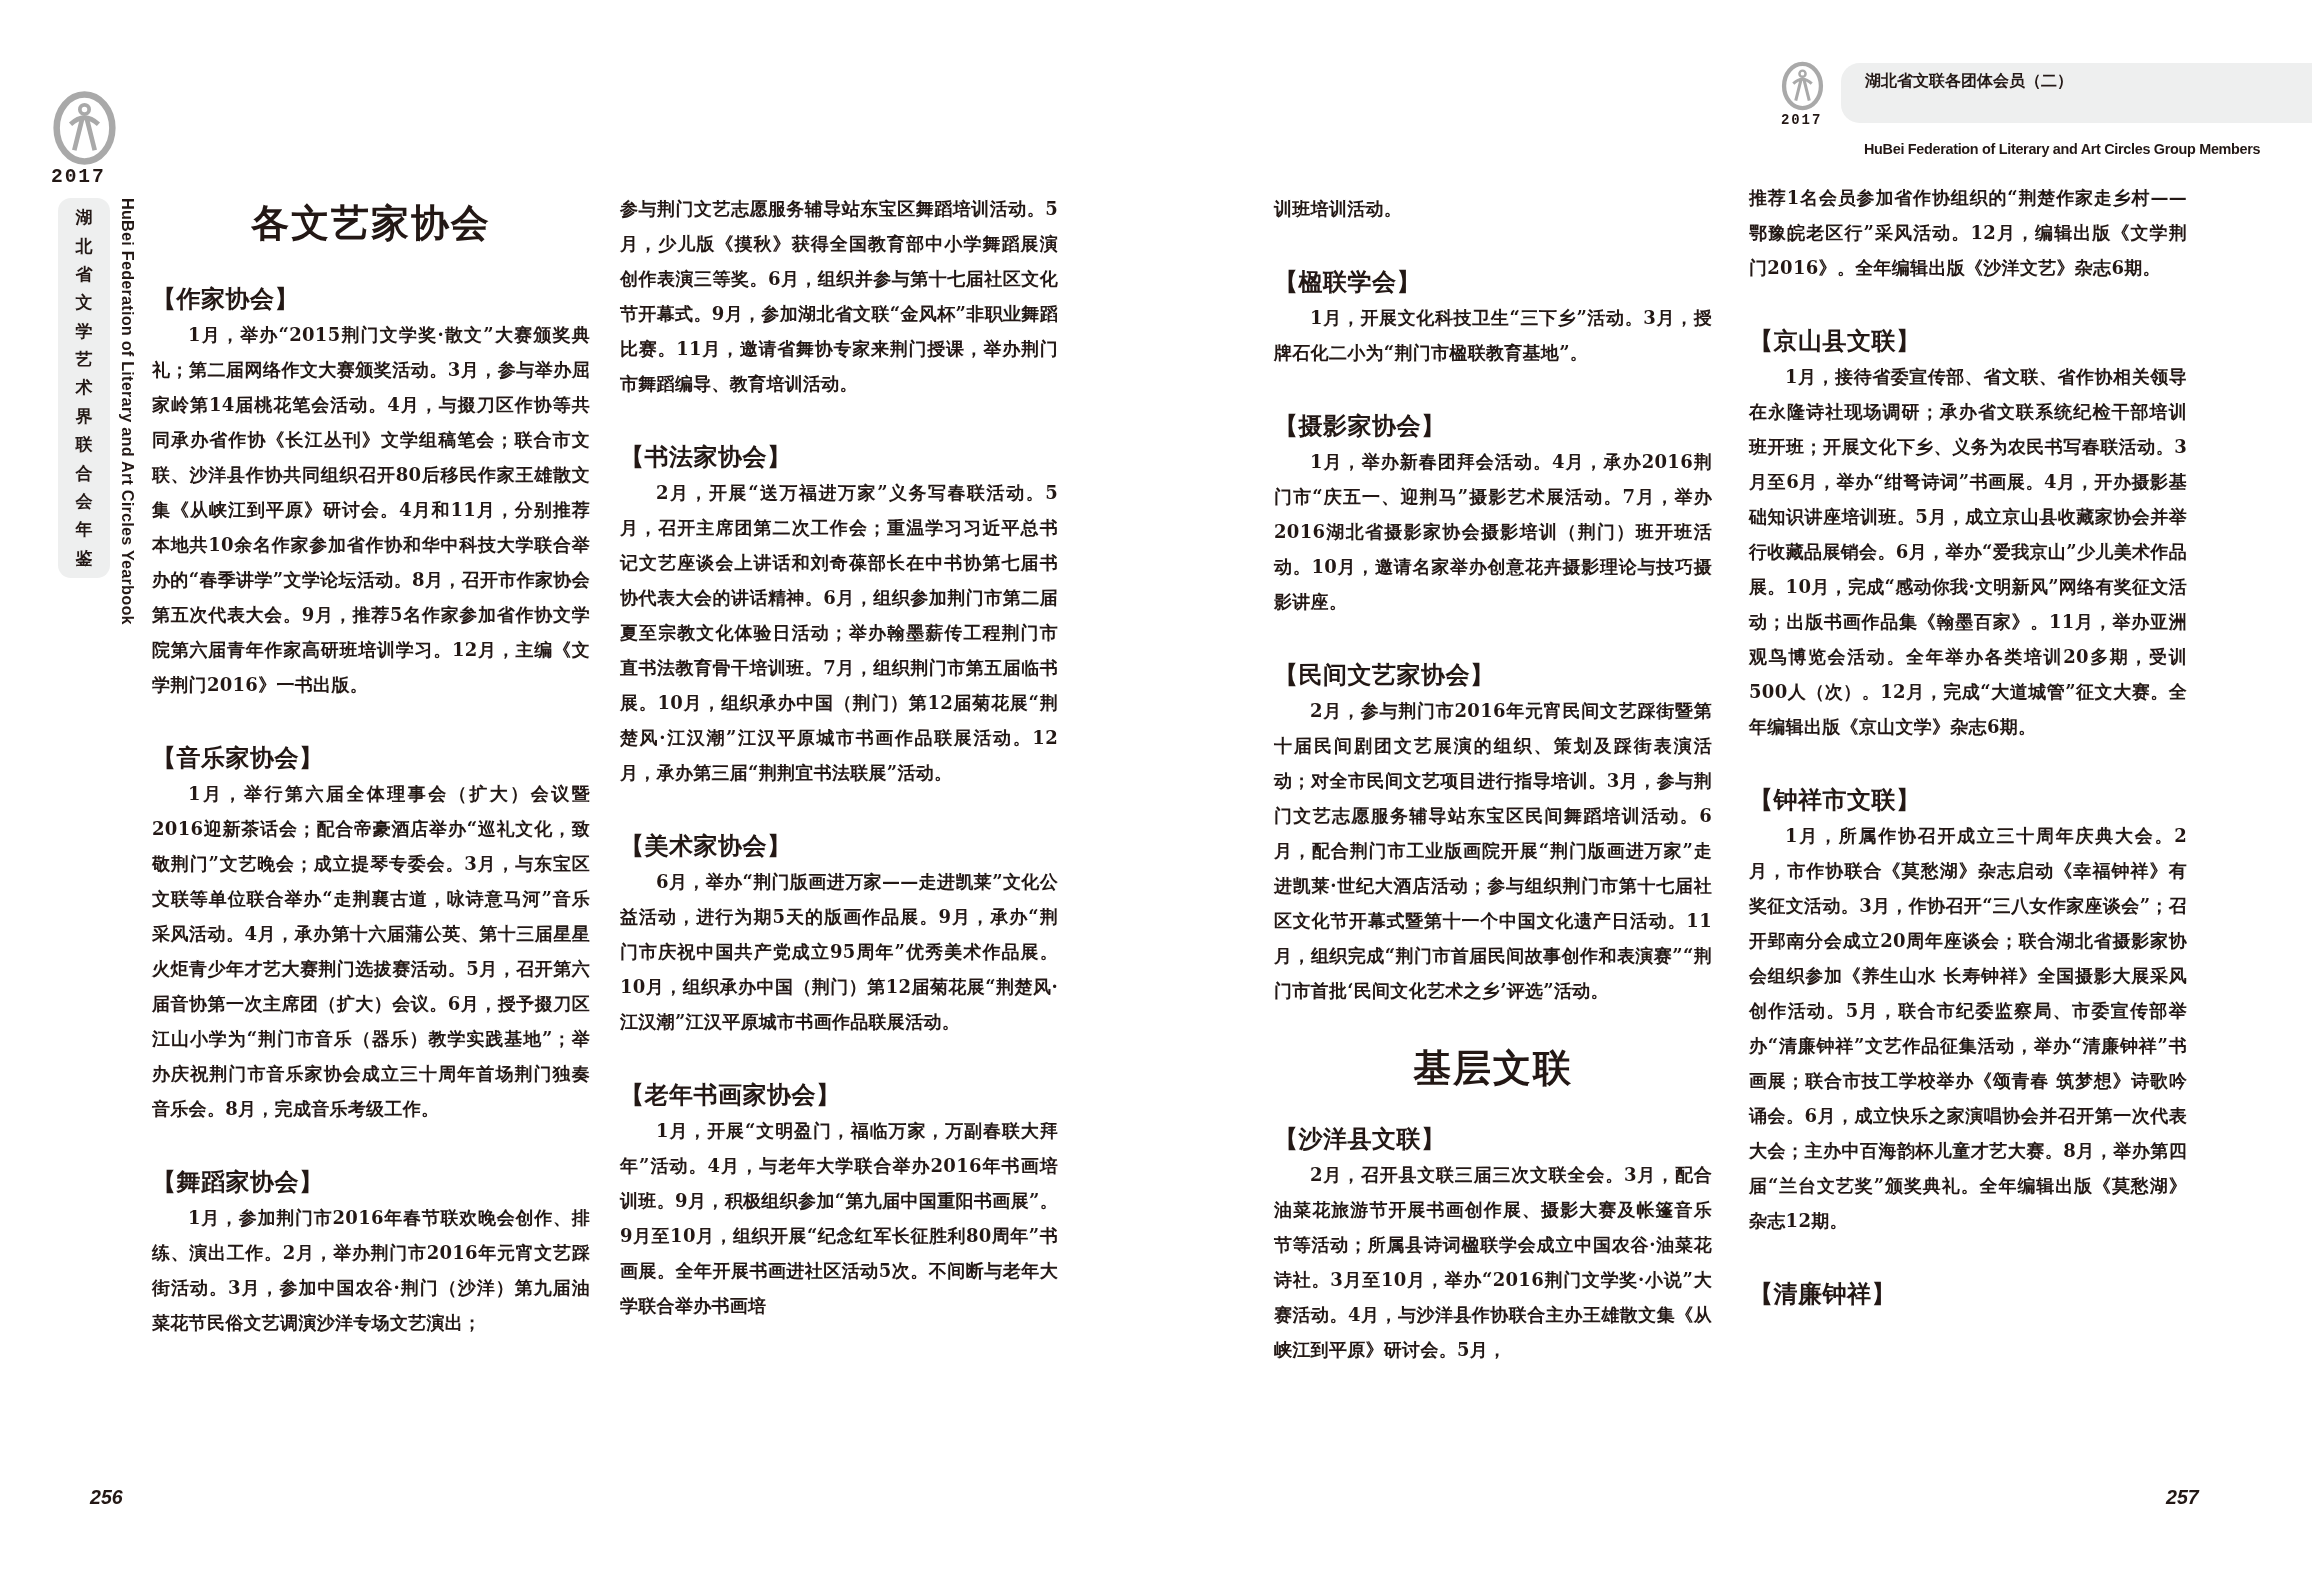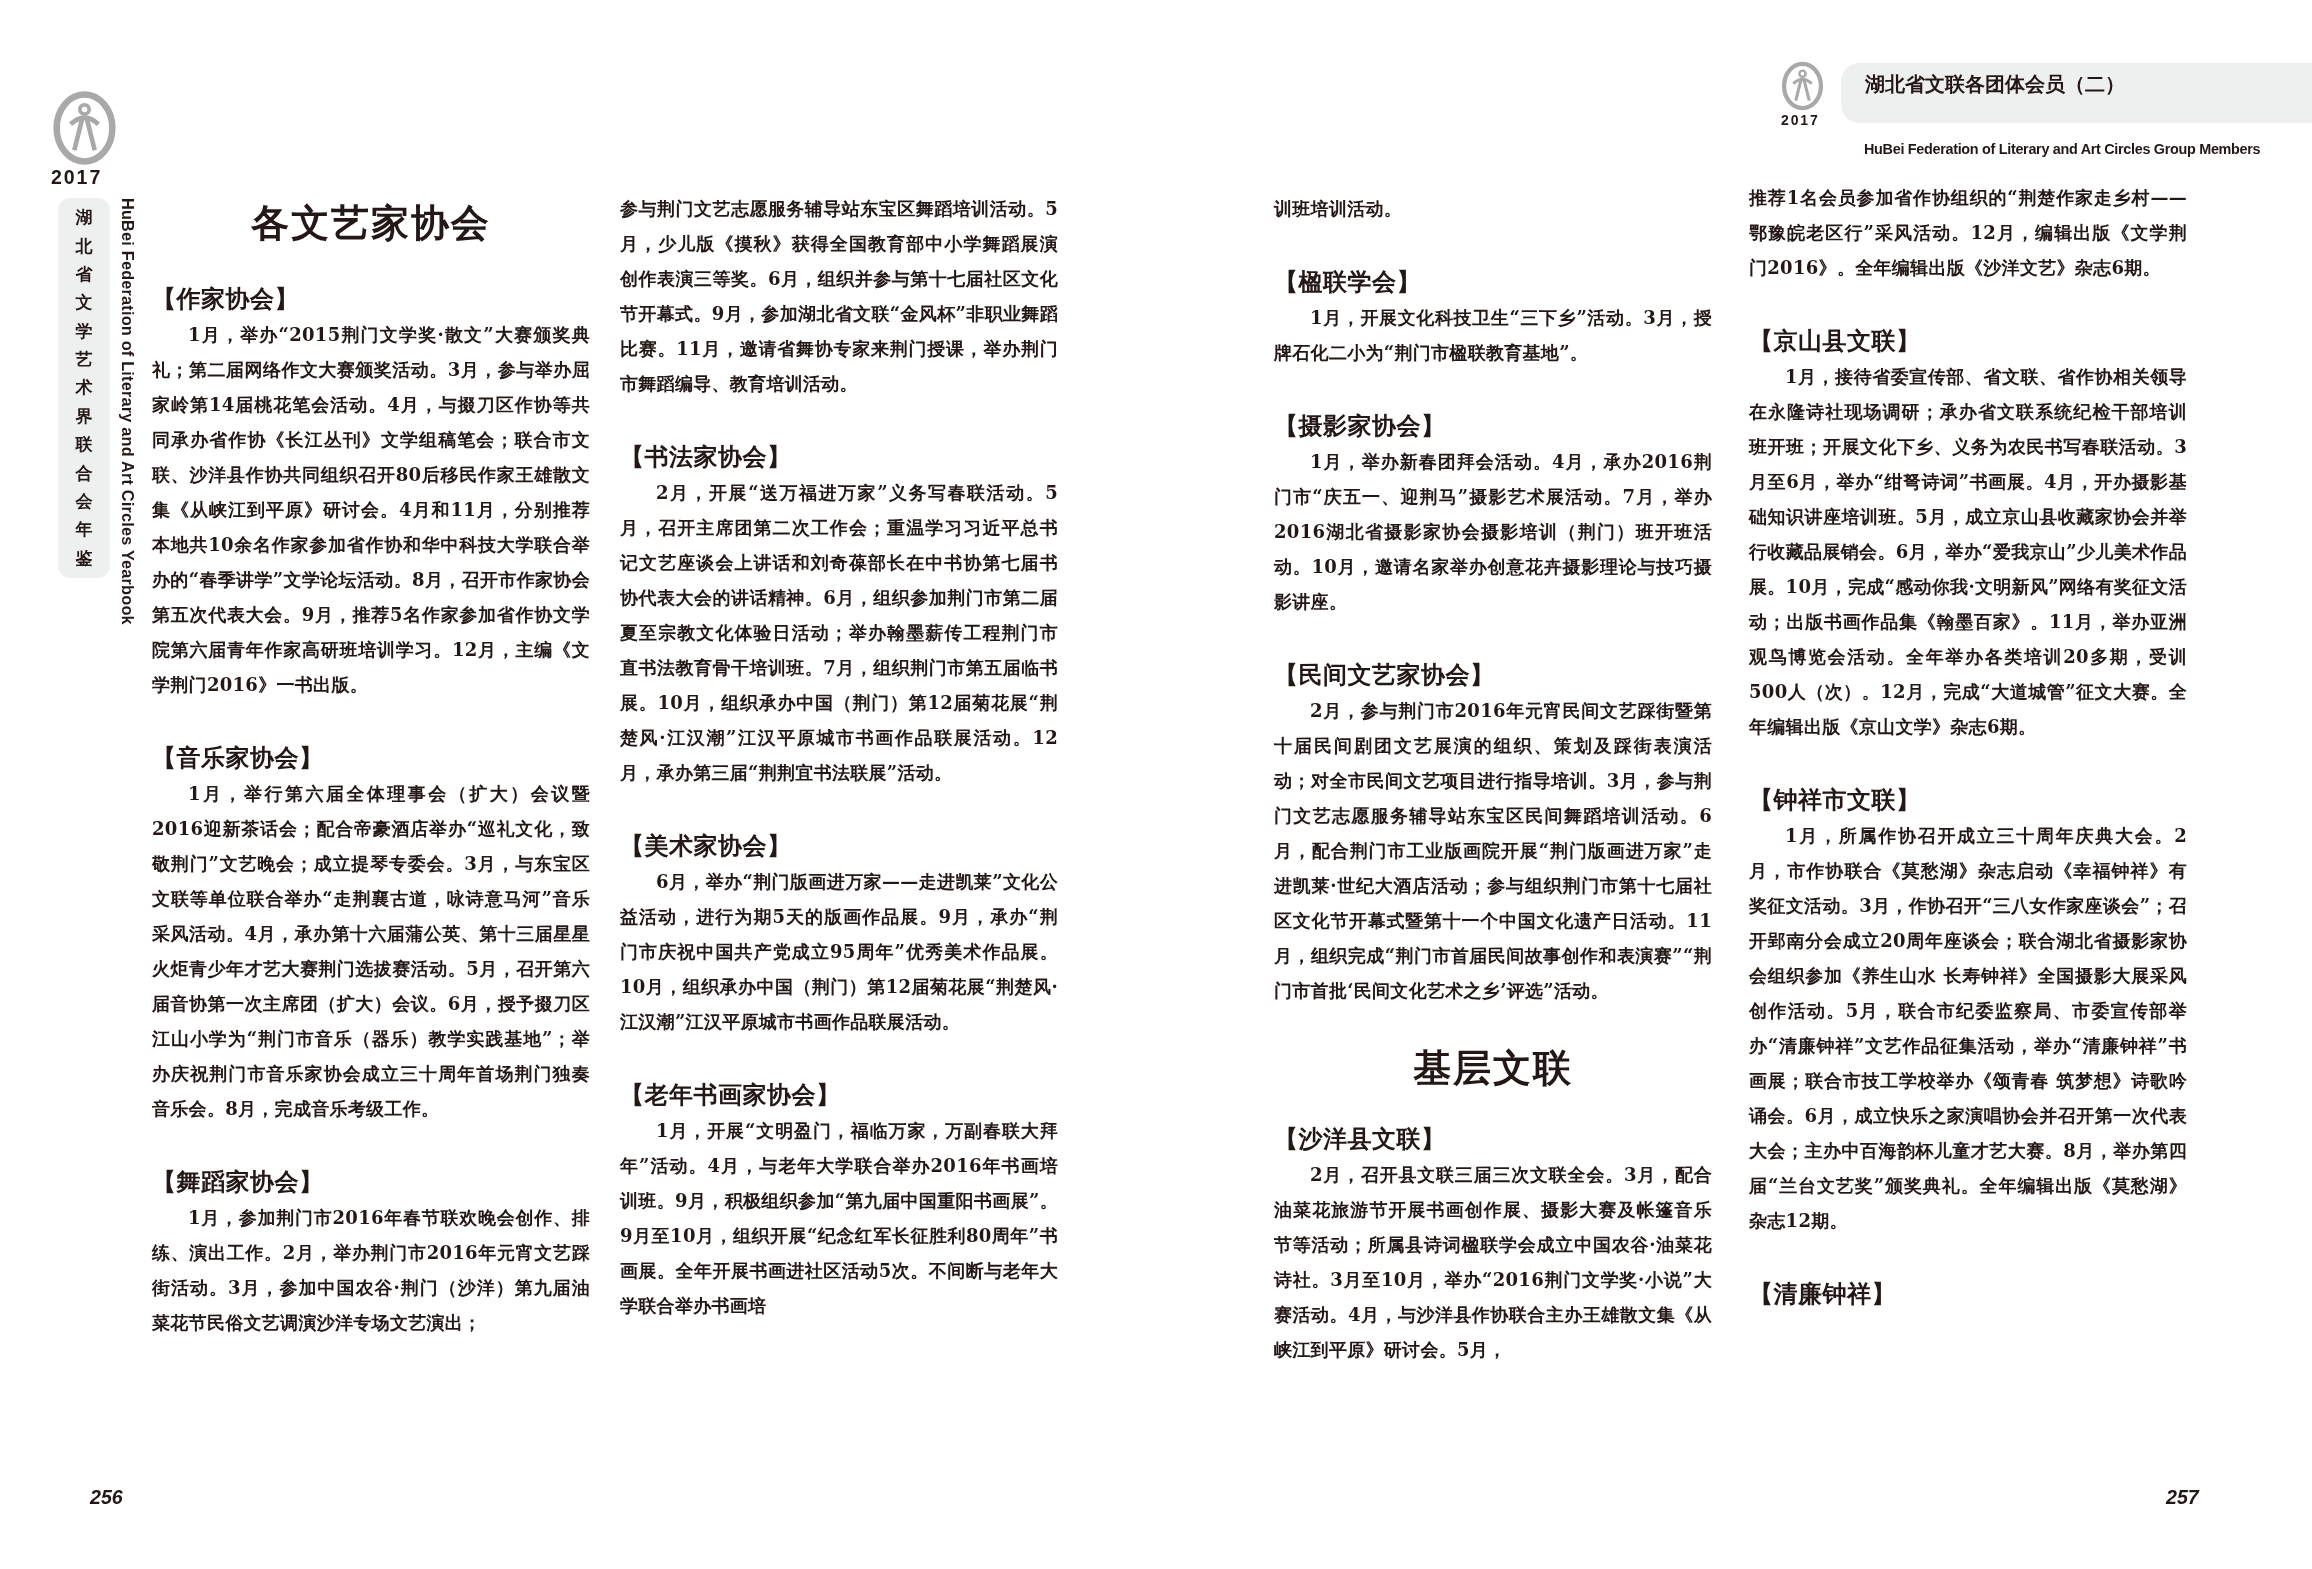--- a/index.html
+++ b/index.html
@@ -4,21 +4,21 @@
 <style>
   html, body { margin:0; padding:0; }
   body {
     width:2313px; height:1570px; position:relative; overflow:hidden;
     background:#ffffff; color:#231815;
     font-family: "DejaVu Serif", "Liberation Serif", serif;
   }
   .abs { position:absolute; }
   .logo { width:65px; height:78px; }
   .logo svg { width:100%; height:100%; }
-  .year { font-family:Liberation Sans, sans-serif; font-weight:bold; font-size:19.6px; letter-spacing:1.9px; color:#231815; }
+  .year { font-family:Liberation Mono, monospace; font-weight:bold; font-size:19.6px; letter-spacing:1.9px; color:#231815; }
   .vbar {
     left:58px; top:198px; width:52px; height:380px;
     background:#eeefef; border-radius:13px;
     display:flex; flex-direction:column; align-items:center; justify-content:space-between;
     padding:11.2px 0; box-sizing:border-box;
   }
   .vbar span { font-family:"DejaVu Sans", sans-serif; font-weight:bold; font-size:17px; line-height:17px; }
   .ven {
     left:115px; top:198px; width:22.4px; height:380px;
     writing-mode:vertical-rl;
@@ -37,21 +37,21 @@
   }
   .h1 {
     font-family:"DejaVu Sans", sans-serif; font-weight:bold;
     font-size:38px; text-align:center; letter-spacing:1.9px; margin:0;
   }
   .gap-m { height:39px; }
   .hdr {
     left:1841px; top:63px; width:472px; height:60px;
     background:#eeefef; border-radius:18.6px 0 0 18.6px;
   }
-  .hdr-cn { position:absolute; left:24px; top:7.5px; font-family:"DejaVu Sans", sans-serif; font-weight:bold; font-size:20px; }
+  .hdr-cn { position:absolute; left:24px; top:7.5px; font-family:"DejaVu Sans", sans-serif; font-weight:bold; font-size:16px; }
   .hdr-en { position:absolute; left:23px; top:34px; font-family:"Liberation Sans", sans-serif; font-weight:bold; font-size:14.4px; letter-spacing:-0.3px;margin-top:44px; }
   .pnum { font-family:"Liberation Sans", sans-serif; font-weight:bold; font-size:19.6px;font-style:italic; }
 </style>
 </head>
 <body>
 
 <div class="abs logo" style="left:52px; top:89px;">
   <svg viewBox="0 0 70 84">
     <ellipse cx="35" cy="42" rx="30" ry="36" fill="none" stroke="#a9a9a9" stroke-width="7"></ellipse>
     <circle cx="35" cy="22" r="5" fill="none" stroke="#a9a9a9" stroke-width="4"></circle>

